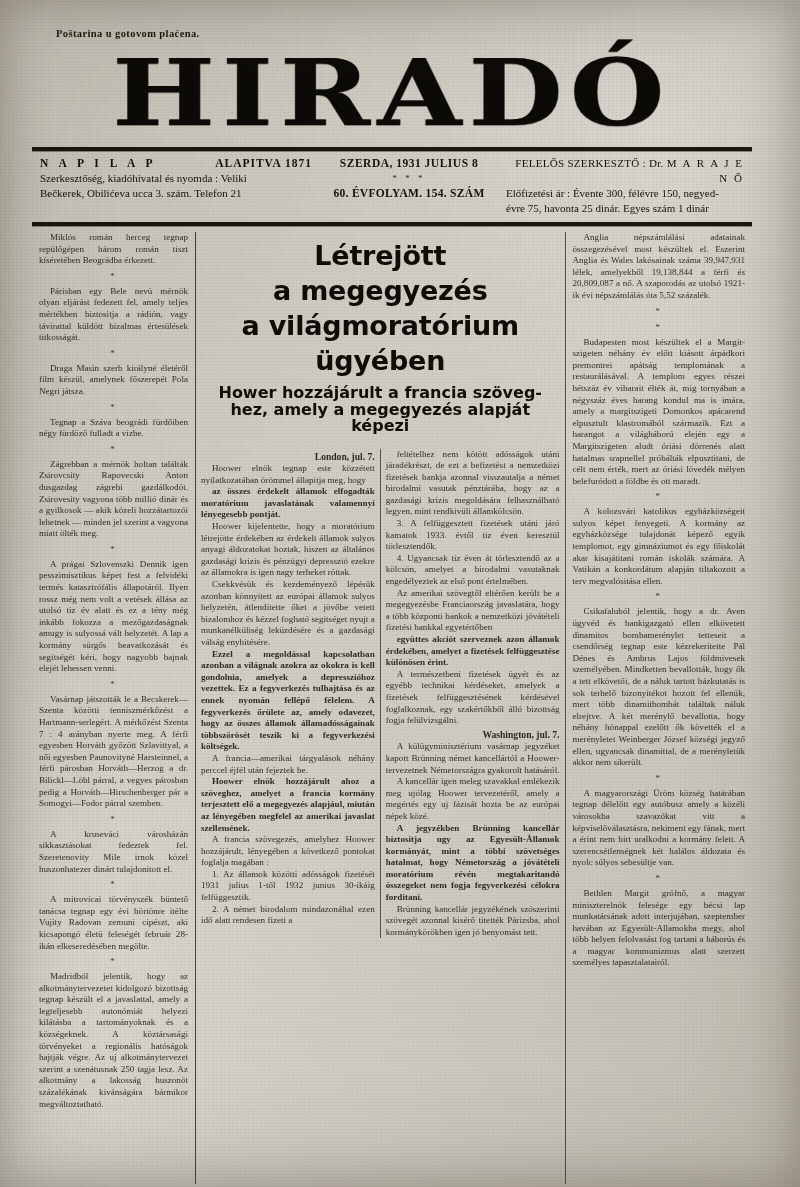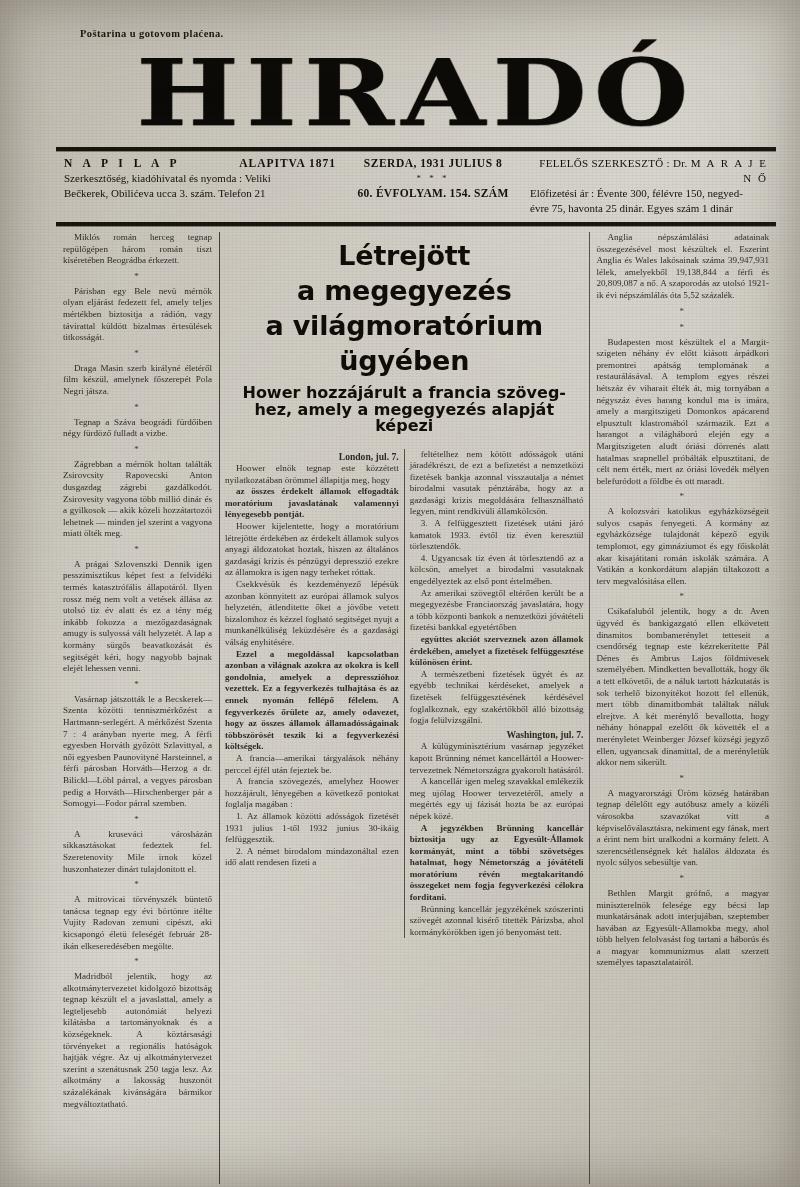--- a/index.html
+++ b/index.html
@@ -34,21 +34,21 @@
   }
   #vignette {
     position: absolute;
     inset: 0;
     pointer-events: none;
     box-shadow: inset 0 0 48px rgba(60,50,35,.33), inset 0 0 120px rgba(60,50,35,.18);
     z-index: 41;
   }
   .sheet {
     position: absolute;
-    left: 56px; top: 22px;
+    left: 32px; top: 22px;
     width: 720px; height: 1146px;
   }
 
   
   .postage {
     font-size: 10.5px;
     letter-spacing: .4px;
     margin: 6px 0 0 24px;
     font-weight: 600;
     color: #20190f;
@@ -263,20 +263,21 @@
 
         <div class="hl-col-body">
           <div class="hl-sub-col ink-b">
             <div class="dateline-inline">London, jul. 7.</div>
             <div class="p">Hoower elnök tegnap este közzétett nyilatkozatában örömmel állapitja meg, hogy</div>
             <div class="p lead">az összes érdekelt államok elfogadták moratórium javaslatának valamennyi lényegesebb pontját.</div>
             <div class="p">Hoower kijelentette, hogy a moratórium létrejötte érdekében az érdekelt államok sulyos anyagi áldozatokat hoztak, hiszen az általános gazdasági krizis és pénzügyi depresszió ezekre az államokra is igen nagy terheket róttak.</div>
             <div class="p">Csekkvésük és kezdeményező lépésük azonban könnyitett az európai államok sulyos helyzetén, átlenditette őket a jövőbe vetett bizalomhoz és kézzel fogható segitséget nyujt a munkanélküliség leküzdésére és a gazdasági válság enyhitésére.</div>
             <div class="p lead">Ezzel a megoldással kapcsolatban azonban a világnak azokra az okokra is kell gondolnia, amelyek a depresszióhoz vezettek. Ez a fegyverkezés tulhajtása és az ennek nyomán fellépő félelem. A fegyverkezés őrülete az, amely odavezet, hogy az összes államok államadósságainak többszörösét teszik ki a fegyverkezési költségek.</div>
             <div class="p">A francia—amerikai tárgyalások néhány perccel éjfél után fejeztek be.</div>
+            <div class="p lead">Hoower elnök hozzájárult ahoz a szöveghez, amelyet a francia kormány terjesztett elő a megegyezés alapjául, miután az lényegében megfelel az amerikai javaslat szellemének.</div>
             <div class="p">A francia szövegezés, amelyhez Hoower hozzájárult, lényegében a következő pontokat foglalja magában :</div>
             <ul class="numlist">
               <li>1. Az államok közötti adósságok fizetését 1931 julius 1-től 1932 junius 30-ikáig felfüggesztik.</li>
               <li>2. A német birodalom mindazonáltal ezen idő alatt rendesen fizeti a</li>
             </ul>
           </div>
           <div class="hl-sub-col ink-b">
             <div class="p">feltételhez nem kötött adósságok utáni járadékrészt, de ezt a befizetést a nemzetközi fizetések bankja azonnal visszautalja a német birodalmi vasutak pénztárába, hogy az a gazdasági krizis megoldására felhasználható legyen, mint rendkivüli államkölcsön.</div>
             <div class="p">3. A felfüggesztett fizetések utáni járó kamatok 1933. évtől tiz éven keresztül törlesztendők.</div>
             <div class="p">4. Ugyancsak tiz éven át törlesztendő az a kölcsön, amelyet a birodalmi vasutaknak engedélyeztek az első pont értelmében.</div>
@@ -291,21 +292,21 @@
           </div>
         </div>
       </div>
 
       <div class="col c4 ink-b">
         <div class="p">Anglia népszámlálási adatainak összegezésével most készültek el. Eszerint Anglia és Wales lakósainak száma 39,947,931 lélek, amelyekből 19,138,844 a férfi és 20,809,087 a nő. A szaporodás az utolsó 1921-ik évi népszámlálás óta 5,52 százalék.</div>
         <div class="sep">*</div>
         <div class="sep">*</div>
         <div class="p">Budapesten most készültek el a Margit-szigeten néhány év előtt kiásott árpádkori premontrei apátság templomának a restaurálásával. A templom egyes részei hétszáz év viharait élték át, mig tornyában a négyszáz éves harang kondul ma is imára, amely a margitszigeti Domonkos apácarend elpusztult klastromából származik. Ezt a harangot a világháború elején egy a Margitszigeten aludt óriási dörrenés alatt hatalmas srapnellel próbálták elpusztitani, de célt nem érték, mert az óriási lövedék mélyen belefuródott a földbe és ott maradt.</div>
         <div class="sep">*</div>
-        <div class="p">A kolozsvári katolikus egyházközségeit sulyos csapás fenyegeti. A kormány az egyházközsége tulajdonát képező egyik templomot, egy gimnáziumot és egy főiskolát akar kisajátitani román iskolák számára. A Vatikán a konkordátum alapján tiltakozott a terv megvalósitása ellen.</div>
+        <div class="p">A kolozsvári katolikus egyházközségeit sulyos képet fenyegeti. A kormány az egyházközsége tulajdonát képező egyik templomot, egy gimnáziumot és egy főiskolát akar kisajátitani román iskolák számára. A Vatikán a konkordátum alapján tiltakozott a terv megvalósitása ellen.</div>
         <div class="sep">*</div>
         <div class="p">Csikafaluból jelentik, hogy a dr. Aven ügyvéd és bankigazgató ellen elkövetett dinamitos bombamerénylet tetteseit a csendőrség tegnap este kézrekeritette Pál Dénes és Ambrus Lajos földmivesek személyében. Mindketten bevallották, hogy ők a tett elkövetői, de a náluk tartott házkutatás is sok terhelő bizonyitékot hozott fel ellenük, mert több dinamitbombát találtak náluk elrejtve. A két merénylő bevallotta, hogy néhány hónappal ezelőtt ők követték el a merényletet Weinberger József községi jegyző ellen, ugyancsak dinamittal, de a merényletük akkor nem sikerült.</div>
         <div class="sep">*</div>
         <div class="p">A magyarországi Üröm község határában tegnap délelőtt egy autóbusz amely a közéli városokba szavazókat vitt a képviselőválasztásra, nekiment egy fának, mert a érint nem birt uralkodni a kormány felett. A szerencsétlenségnek két halálos áldozata és nyolc súlyos sebesültje van.</div>
         <div class="sep">*</div>
         <div class="p">Bethlen Margit grófnő, a magyar miniszterelnök felesége egy bécsi lap munkatársának adott interjujában, szeptember havában az Egyesült-Allamokba megy, ahol több helyen felolvasást fog tartani a háborús és a magyar kommunizmus alatt szerzett személyes tapasztalatairól.</div>
       </div>
 
     </div>
   </div>

